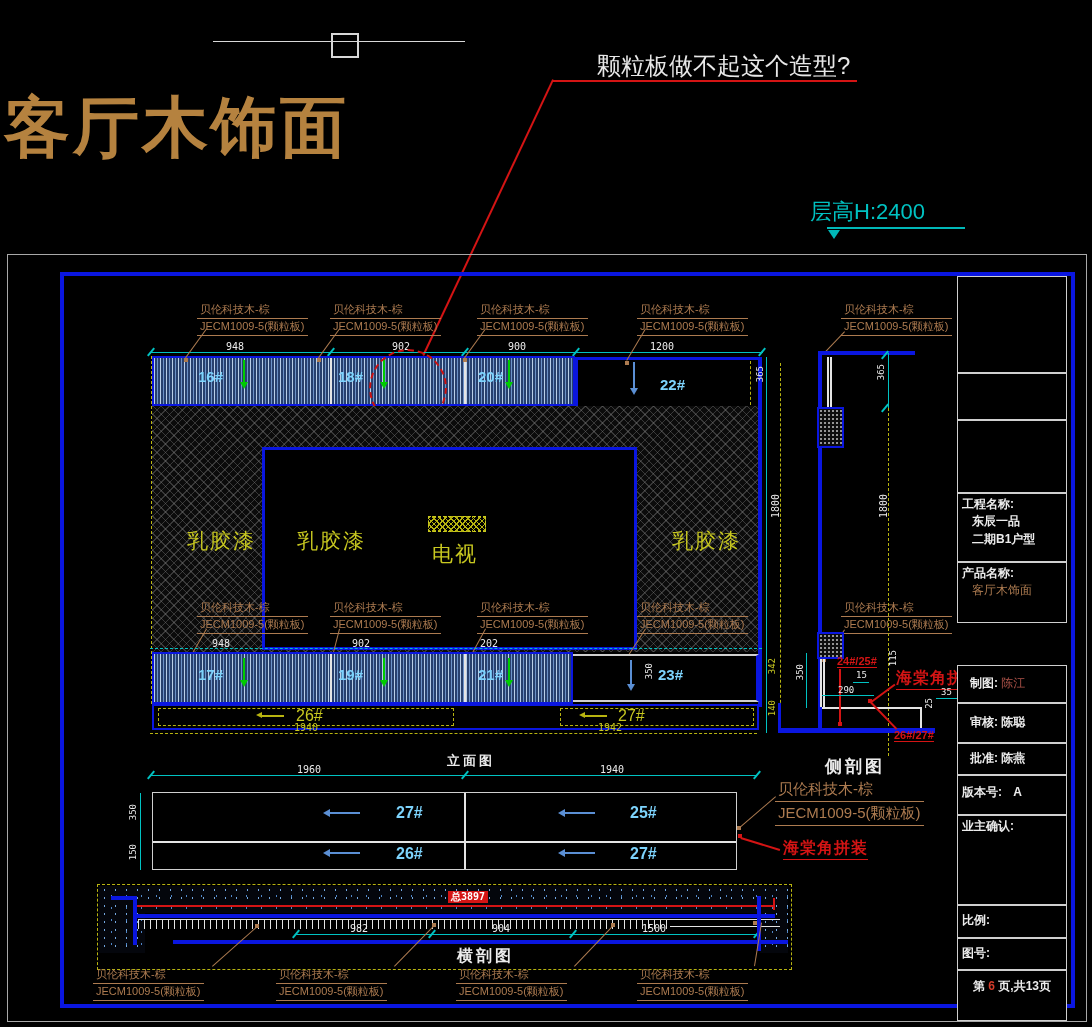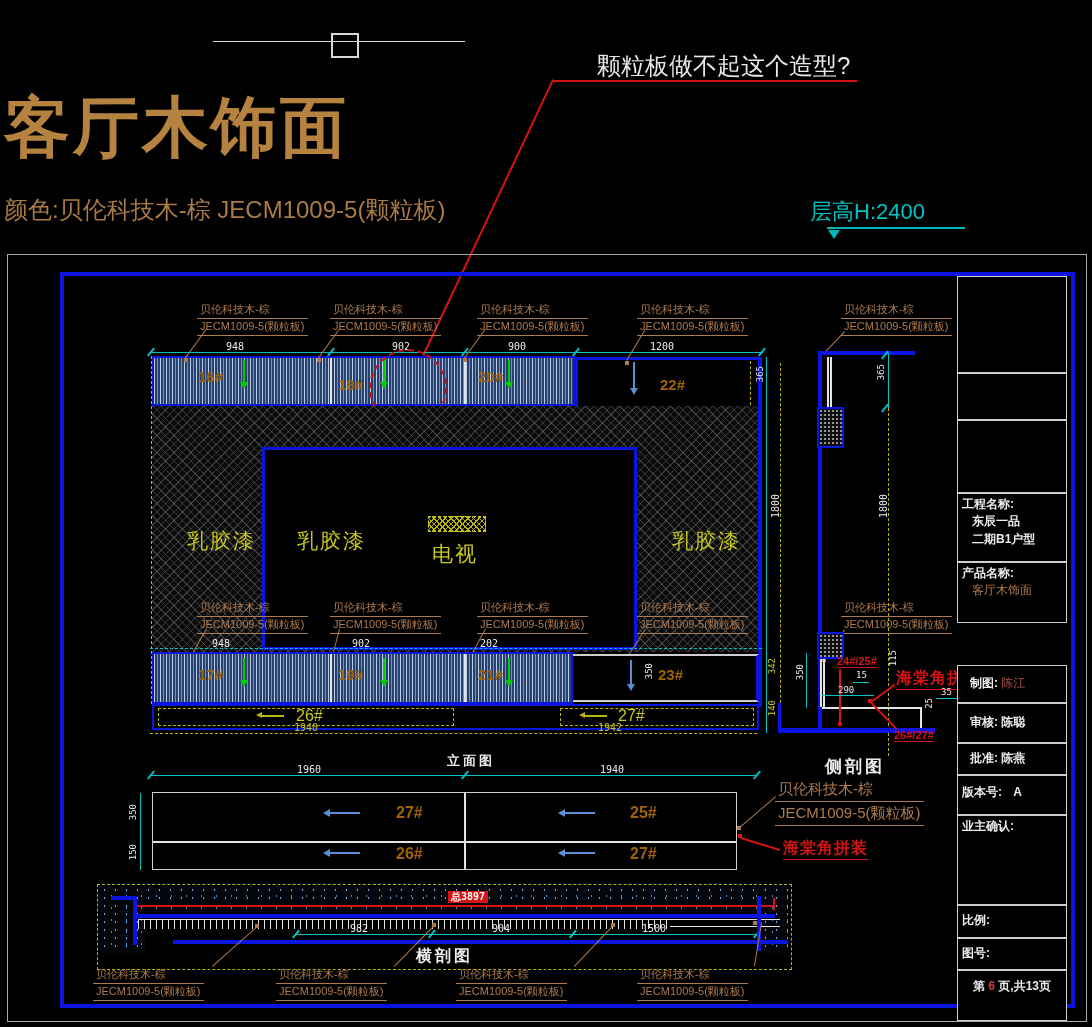--- a/index.html
+++ b/index.html
@@ -11,21 +11,21 @@
   .subtitle{font-size:24px;color:#ab7b45;white-space:nowrap;}
   .annot{font-size:24px;color:#e8e8e8;white-space:nowrap;}
   .floorh{font-size:22px;color:#00c2c2;white-space:nowrap;}
   .mlabel{color:#ad7b50;font-size:11px;line-height:1.35;white-space:nowrap;}
   .mlabel span{display:block;border-bottom:1px solid #ad7b50;padding:0 3px 1px;}
   .mlabel.big{font-size:15px;line-height:1.45;}
   .dim{color:#ececec;font-family:"DejaVu Sans Mono",monospace;font-size:10px;line-height:1;white-space:nowrap;}
   .dim.sm{font-size:9px;}
   .ydim{color:#c8c820;}
   .vdim{writing-mode:vertical-rl;transform:rotate(180deg);}
-  .mag{color:#a16207;font-weight:bold;font-size:15px;white-space:nowrap;}
+  .mag{color:#7dd3fc;font-weight:bold;font-size:15px;white-space:nowrap;}
   .yel{color:#c8c820;font-size:16px;white-space:nowrap;}
   .paint{color:#c8c820;font-size:21px;letter-spacing:2px;white-space:nowrap;}
   .wtitle{color:#ececec;font-size:13px;font-weight:bold;letter-spacing:3px;white-space:nowrap;}
   .redtag{color:#d41414;font-size:11px;font-weight:bold;border-bottom:1px solid #d41414;white-space:nowrap;}
   .redbig{color:#d41414;font-size:16px;font-weight:bold;border-bottom:1px solid #d41414;letter-spacing:1px;white-space:nowrap;}
   
   .ln{transform-origin:0 0;height:1px;background:#ad7b50;}
   .rln{transform-origin:0 0;height:1.5px;background:#d41414;}
   .dot{width:4px;height:4px;background:#ad7b50;}
   .rdot{width:4px;height:4px;background:#d41414;}
@@ -64,21 +64,20 @@
 </head>
 <body>
 
 <div id="canvas">
 
   <div class="a" style="left:213px;top:41px;width:252px;height:0;border-top:1.5px solid #d8d8d8;"></div>
   <div class="a" style="left:331px;top:33px;width:24px;height:21px;border:2px solid #d8d8d8;background:#000;"></div>
   <div class="a" style="left:333px;top:41px;width:24px;height:0;border-top:1.5px solid #d8d8d8;"></div>
 
   <div class="a big-title" style="left:4px;top:92px;">客厅木饰面</div>
-  <div class="a subtitle" style="left:4px;top:194px;">颜色:贝伦科技木-棕  JECM1009-5(颗粒板)</div>
 
   <div class="a annot" style="left:597px;top:50px;">颗粒板做不起这个造型?</div>
   <div class="a rln" style="left:552px;top:80px;width:305px;"></div>
   <div class="a rln" style="left:554px;top:80px;width:305px;transform:rotate(115.2deg);"></div>
 
   <div class="a floorh" style="left:810px;top:197px;">层高H:2400</div>
   <div class="a" style="left:827px;top:227px;width:138px;height:0;border-top:2px solid #00b8b8;"></div>
   <div class="a tri-down" style="left:828px;top:230px;"></div>
 
   <div class="a" style="left:7px;top:254px;width:1078px;height:766px;border:1px solid #a8a8a8;"></div>
@@ -92,21 +91,21 @@
   <div class="a tk" style="left:761px;top:347px;"></div>
   <div class="a dim" style="left:226px;top:342px;">948</div>
   <div class="a dim" style="left:392px;top:342px;">902</div>
   <div class="a dim" style="left:508px;top:342px;">900</div>
   <div class="a dim" style="left:650px;top:342px;">1200</div>
 
   <div class="a stripes" style="left:152px;top:356px;width:423px;height:50px;box-sizing:border-box;"></div>
   <div class="a wl" style="left:330px;top:358px;width:2px;height:46px;"></div>
   <div class="a wl" style="left:464px;top:358px;width:2px;height:46px;"></div>
   <div class="a mag" style="left:198px;top:368px;">16#</div>
-  <div class="a mag" style="left:338px;top:376px;">18#</div>
+  <div class="a mag" style="left:338px;top:368px;">18#</div>
   <div class="a mag" style="left:478px;top:368px;">20#</div>
   <div class="a ga" style="left:243px;top:360px;height:22px;"></div>
   <div class="a ga" style="left:383px;top:360px;height:22px;"></div>
   <div class="a ga" style="left:508px;top:360px;height:22px;"></div>
   <div class="a rcircle" style="left:369px;top:349px;width:74px;height:74px;"></div>
 
   <div class="a" style="left:575px;top:357px;width:187px;height:52px;border:3px solid #0a16e0;background:#000;box-sizing:border-box;"></div>
   <div class="a ydashv" style="left:750px;top:361px;height:44px;"></div>
   <div class="a ba" style="left:633px;top:362px;height:26px;"></div>
   <div class="a mag" style="left:660px;top:376px;">22#</div>
@@ -318,21 +317,21 @@
   <div class="a tk" style="left:756px;top:929px;"></div>
   <div class="a dim" style="left:350px;top:924px;">982</div>
   <div class="a dim" style="left:492px;top:924px;">904</div>
   <div class="a dim" style="left:642px;top:924px;">1500</div>
 
   <div class="a bl" style="left:173px;top:940px;width:615px;height:4px;"></div>
   <div class="a bl" style="left:111px;top:896px;width:26px;height:4px;"></div>
   <div class="a bl" style="left:133px;top:896px;width:4px;height:49px;"></div>
   <div class="a bl" style="left:757px;top:896px;width:4px;height:55px;"></div>
 
-  <div class="a wtitle" style="left:416px;top:946px;font-size:16px;">横剖图</div>
+  <div class="a wtitle" style="left:457px;top:946px;font-size:16px;">横剖图</div>
 
   <div class="a mlabel" style="left:93px;top:967px;">
       <span>贝伦科技木-棕</span>
       <span>JECM1009-5(颗粒板)</span>
     </div>
   <div class="a mlabel" style="left:276px;top:967px;">
       <span>贝伦科技木-棕</span>
       <span>JECM1009-5(颗粒板)</span>
     </div>
   <div class="a mlabel" style="left:456px;top:967px;">

